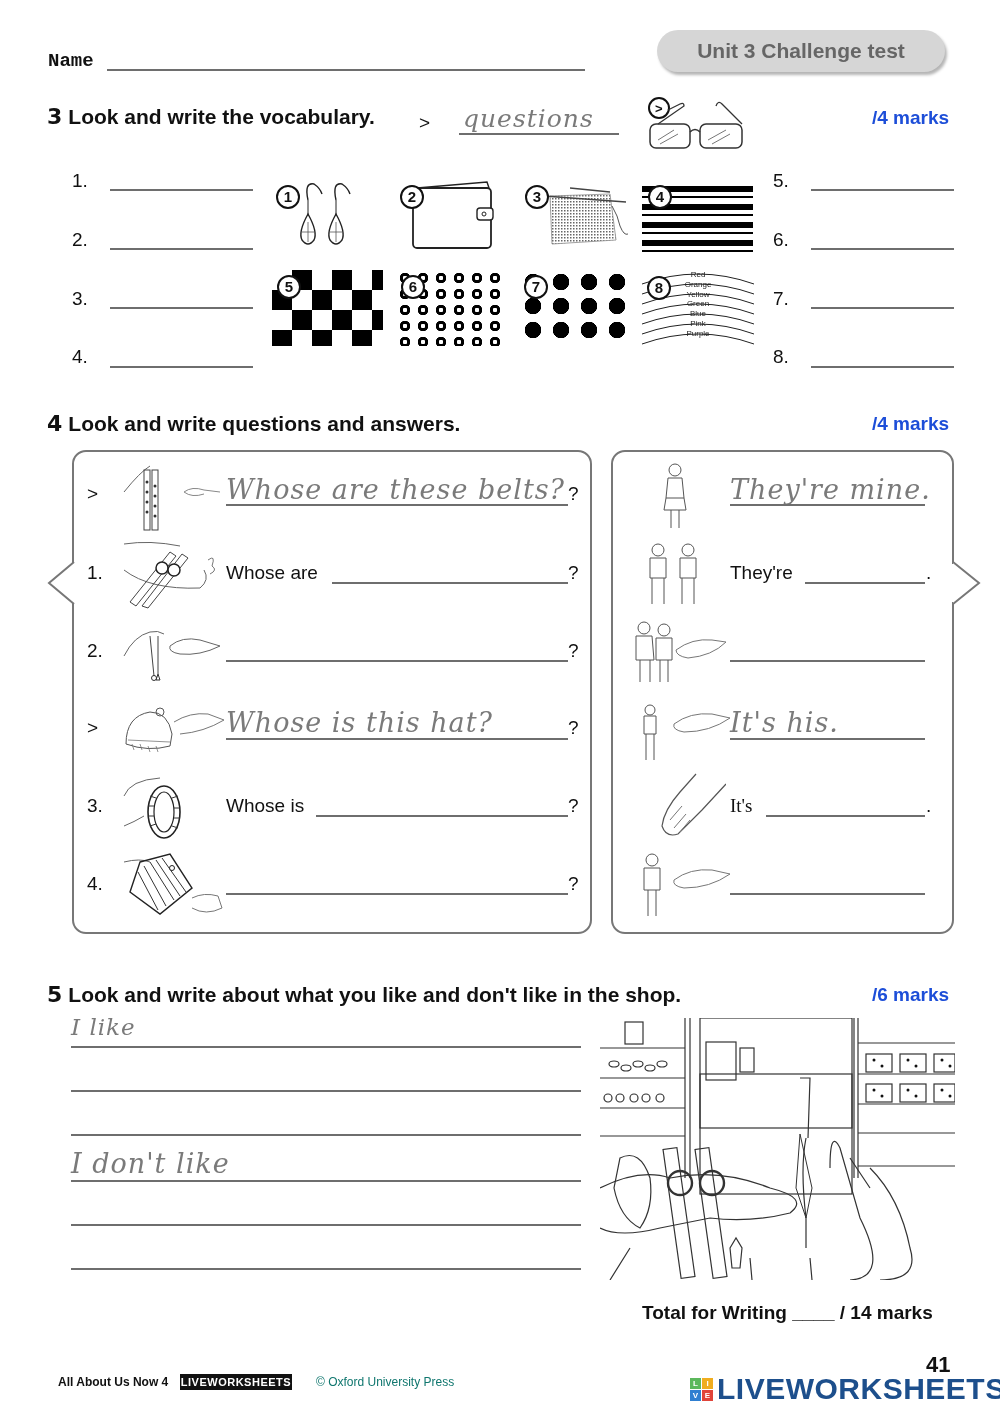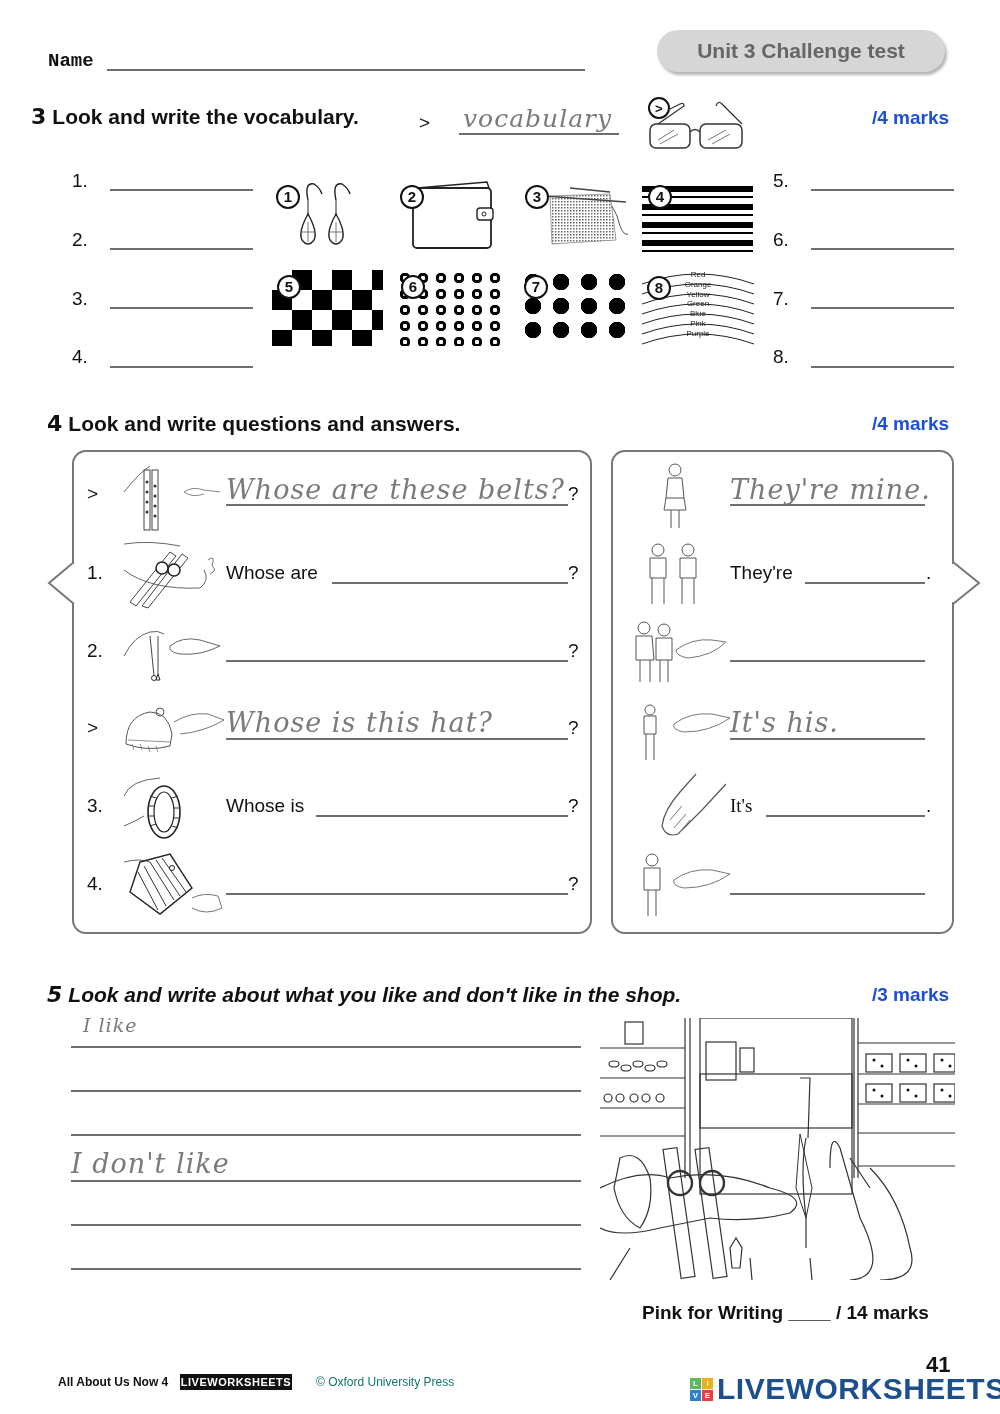--- a/index.html
+++ b/index.html
@@ -42,25 +42,25 @@
   .lw-grid span { font-size: 8px; color: #fff; font-weight: bold; text-align: center; line-height: 11px; }
   .lw-text { font-weight: bold; font-size: 30px; color: #1d4f8c; letter-spacing: 0.5px; line-height: 30px; }
 </style>
 </head>
 <body>
 
 <div class="abs bold" style="left:48px; top:50px; font-size:19px;font-family:Liberation Mono, monospace;">Name</div>
 <div class="line" style="left:107px; top:69px; width:478px;"></div>
 <div class="badge">Unit 3 Challenge test</div>
 
-<div class="section-title" style="left:31px; top:104px;">
+<div class="section-title" style="left:47px; top:104px;">
   <span class="section-num">3</span><span>Look and write the vocabulary.</span>
 </div>
 <div class="abs" style="left:419px; top:112px; font-size:19px;">&gt;</div>
-<div class="abs cursive" style="left:463px; top:104px; font-size:25px;">vocabulary</div>
+<div class="abs cursive" style="left:463px; top:104px; font-size:25px;">questions</div>
 <div class="line" style="left:459px; top:133px; width:160px;"></div>
 
 <svg class="sketch" style="left:646px; top:94px;" width="100" height="60" viewBox="0 0 100 60">
   <circle cx="13" cy="14" r="10" fill="#fff" stroke="#111" stroke-width="2"></circle>
   <text x="9" y="19" font-size="13" font-weight="bold" fill="#111" font-family="Liberation Sans, sans-serif">&gt;</text>
   <path d="M22 16 L34 10 Q38 8 38 12 L12 30" fill="none" stroke="#333" stroke-width="1.3"></path>
   <path d="M70 12 Q72 6 76 10 L96 30" fill="none" stroke="#333" stroke-width="1.3"></path>
   <rect x="4" y="30" width="40" height="24" rx="6" fill="none" stroke="#333" stroke-width="1.5"></rect>
   <rect x="54" y="30" width="42" height="24" rx="6" fill="none" stroke="#333" stroke-width="1.5"></rect>
   <path d="M44 38 Q49 33 54 38" fill="none" stroke="#333" stroke-width="1.5"></path>
@@ -291,26 +291,26 @@
 <div class="line" style="left:766px; top:815px; width:159px;"></div>
 <div class="row-text" style="left:926px; top:795px;">.</div>
 
 <svg class="sketch" style="left:640px; top:852px;" width="90" height="68" viewBox="0 0 90 68">
   <circle cx="12" cy="8" r="6" fill="none" stroke="#555"></circle>
   <path d="M4 16 L20 16 L20 38 L4 38 Z M8 38 L8 64 M16 38 L16 64" fill="none" stroke="#555"></path>
   <path d="M34 28 Q50 16 72 18 L90 22 Q70 36 44 36 Q32 34 34 28Z" fill="none" stroke="#777"></path>
 </svg>
 <div class="line" style="left:730px; top:893px; width:195px;"></div>
 
-<div class="section-title" style="left:47px; top:982px;font-style:italic;">
+<div class="section-title" style="left:47px; top:982px;">
   <span class="section-num">5</span><span>Look and write about what you like and don't like in the shop.</span>
 </div>
-<div class="marks" style="left:872px; top:984px;">/3 marks</div>
-
-<div class="abs cursive" style="left:71px; top:1014px; font-size:19px;margin-left:12px;">I like</div>
+<div class="marks" style="left:872px; top:984px;">/6 marks</div>
+
+<div class="abs cursive" style="left:71px; top:1014px; font-size:23px;">I like</div>
 <div class="line" style="left:71px; top:1046px; width:510px;"></div>
 <div class="line" style="left:71px; top:1090px; width:510px;"></div>
 <div class="line" style="left:71px; top:1134px; width:510px;"></div>
 <div class="abs cursive" style="left:71px; top:1148px; font-size:27px;">I don't like</div>
 <div class="line" style="left:71px; top:1180px; width:510px;"></div>
 <div class="line" style="left:71px; top:1224px; width:510px;"></div>
 <div class="line" style="left:71px; top:1268px; width:510px;"></div>
 
 <svg class="sketch" style="left:600px; top:1018px;" width="355" height="262" viewBox="0 0 355 262">
   <g fill="none" stroke="#333" stroke-width="1.2">
@@ -370,21 +370,21 @@
     <circle cx="274" cy="72" r="1.5"></circle>
       <circle cx="282" cy="78" r="1.5"></circle>
       <circle cx="308" cy="72" r="1.5"></circle>
       <circle cx="316" cy="78" r="1.5"></circle>
       <circle cx="342" cy="72" r="1.5"></circle>
       <circle cx="350" cy="78" r="1.5"></circle>
   </g>
 </svg>
 
 <div class="abs bold" style="left:642px; top:1302px; font-size:19px;">
-  <span>Pink for Writing</span>
+  <span>Total for Writing</span>
   <span>____</span>
   <span>/ 14 marks</span>
 </div>
 
 <div class="footer-book">All About Us Now 4</div>
 <div class="photocopiable">LIVEWORKSHEETS</div>
 <div class="copyright">© Oxford University Press</div>
 <div class="page-no">41</div>
 <div class="lw-logo">
   <div class="lw-grid">

